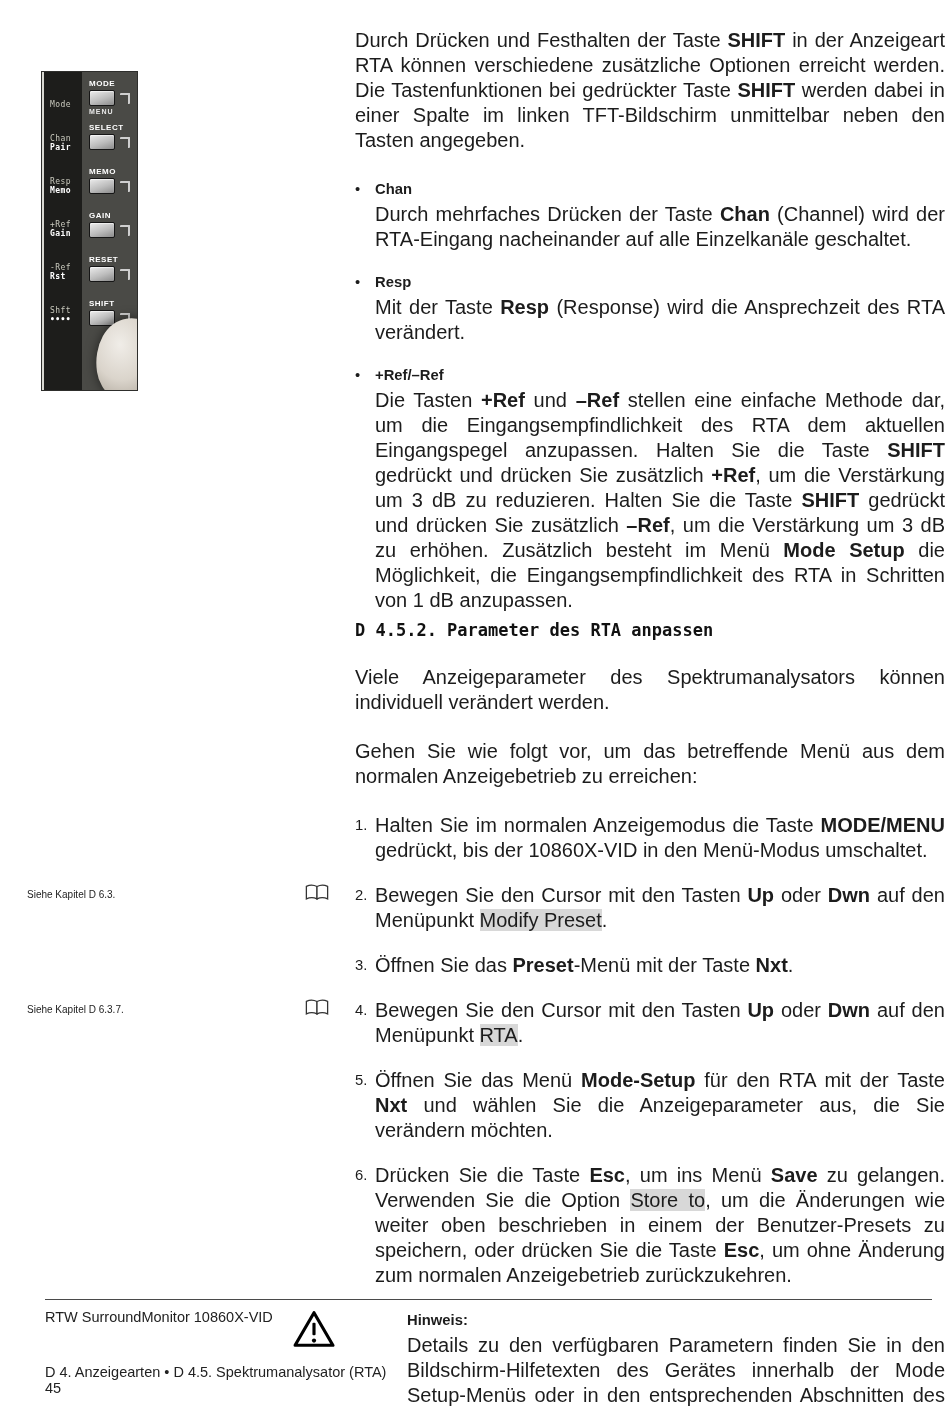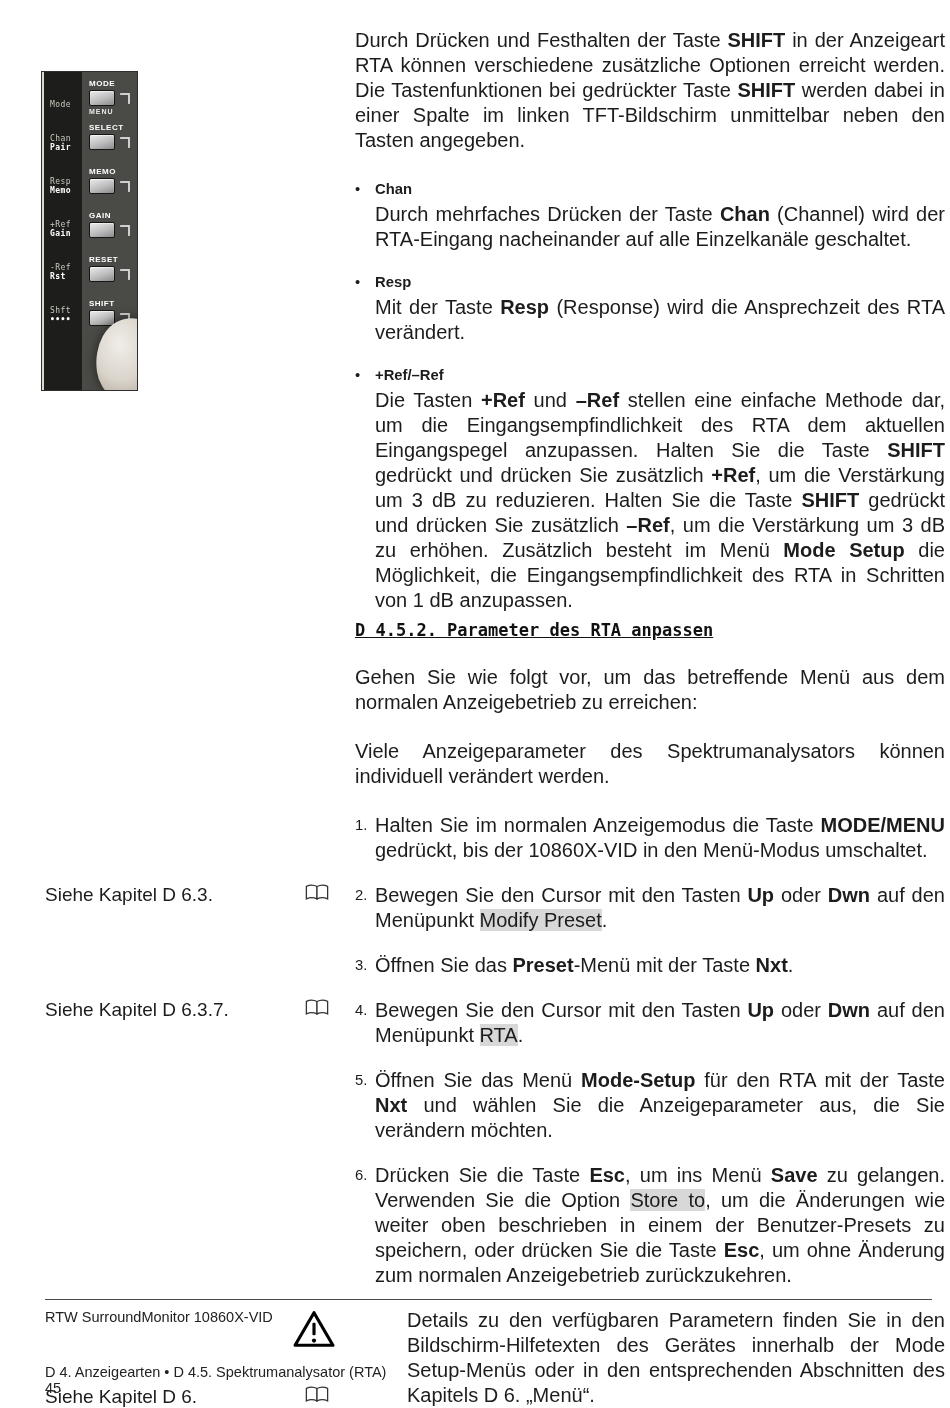--- a/index.html
+++ b/index.html
@@ -56,21 +56,21 @@
     transform:rotate(-8deg);
   }
 
   
   .content{margin:0 5px 0 355px;padding-top:28px;}
   .h{
     font-family:"DejaVu Sans Mono",monospace;
     font-weight:700;font-size:17px;line-height:22px;
     margin:0 0 24px 0;color:#111;
   }
-  .h2{margin-top:6px;text-decoration:underline;}
+  .h2{margin-top:6px;}
   .para{
     font-size:20px;line-height:25px;
     text-align:justify;margin:0 0 24px 0;
   }
   b{font-weight:700;}
   .hl{background:#d8d8d8;}
 
   .bullet{display:flex;margin:0 0 18px 0;}
   .b-marker{width:20px;font-size:14.8px;line-height:25px;}
   .b-body{flex:1;}
@@ -78,23 +78,23 @@
   .bullet .para{margin:0;}
   .bullet-last{margin-bottom:6px;}
 
   .step{display:flex;margin:0 0 20px 0;position:relative;}
   .step-num{width:20px;font-size:14.8px;line-height:25px;}
   .step-body{flex:1;}
   .step-body.para{margin:0;}
 
   .margin-note{
     position:absolute;left:-355px;top:1px;width:330px;
-    box-sizing:border-box;padding-left:45px;
+    box-sizing:border-box;padding-left:27px;
     display:flex;justify-content:space-between;align-items:flex-start;
-    font-size:19px;line-height:22px;color:#1c1c1c;white-space:nowrap;
+    font-size:10px;line-height:22px;color:#1c1c1c;white-space:nowrap;
   }
   .note-bottom{top:auto;bottom:0;align-items:flex-end;gap:22px;}
   .book-icon{flex:0 0 auto;margin-left:10px;}
 
   .hinweis{position:relative;padding-left:52px;margin-top:4px;}
   .warn-wrap{position:absolute;left:-62px;top:2px;}
   .hinweis .b-title{margin-bottom:0;}
   .hinweis .para{margin:0;}
 
   
@@ -217,22 +217,22 @@
     <div class="bullet bullet-last">
       <span class="b-marker">•</span>
       <div class="b-body">
         <div class="b-title">+Ref/–Ref</div>
         <div class="para">Die Tasten <b>+Ref</b> und <b>–Ref</b> stellen eine einfache Methode dar, um die Eingangsempfindlichkeit des RTA dem aktuellen Eingangspegel anzupassen. Halten Sie die Taste <b>SHIFT</b> gedrückt und drücken Sie zusätzlich <b>+Ref</b>, um die Verstärkung um 3 dB zu reduzieren. Halten Sie die Taste <b>SHIFT</b> gedrückt und drücken Sie zusätzlich <b>–Ref</b>, um die Verstärkung um 3 dB zu erhöhen. Zusätzlich besteht im Menü <b>Mode Setup</b> die Möglichkeit, die Eingangsempfindlichkeit des RTA in Schritten von 1 dB anzupassen.</div>
       </div>
     </div>
 
     <h1 class="h h2">D 4.5.2. Parameter des RTA anpassen</h1>
 
+    <p class="para">Viele Anzeigeparameter des Spektrumanalysators können individuell verändert werden.</p>
     <p class="para">Gehen Sie wie folgt vor, um das betreffende Menü aus dem normalen Anzeigebetrieb zu erreichen:</p>
-    <p class="para">Viele Anzeigeparameter des Spektrumanalysators können individuell verändert werden.</p>
 
     <div class="step">
       <span class="step-num">1.</span>
       <div class="step-body para">Halten Sie im normalen Anzeigemodus die Taste <b>MODE/MENU</b> gedrückt, bis der 10860X-VID in den Menü-Modus umschaltet.</div>
     </div>
 
     <div class="step">
       <span class="margin-note">
         <span class="note-label">Siehe Kapitel D 6.3.</span>
         <span class="book-icon">
@@ -277,20 +277,21 @@
 
     <div class="hinweis">
       <span class="warn-wrap">
         <svg width="42" height="38" viewBox="0 0 40 36">
             <path d="M20 2.5 L38 33.5 L2 33.5 Z" fill="none" stroke="#000" stroke-width="3" stroke-linejoin="round"></path>
             <rect x="18.5" y="12" width="3" height="12" rx="1" fill="#000"></rect>
             <circle cx="20" cy="29" r="2" fill="#000"></circle>
           </svg>
       </span>
       <div class="hinweis-text">
+        <div class="b-title">Hinweis:</div>
         <p class="para">Details zu den verfügbaren Parametern finden Sie in den Bildschirm-Hilfetexten des Gerätes innerhalb der Mode Setup-Menüs oder in den entsprechenden Abschnitten des Kapitels D 6. „Menü“.</p>
       </div>
       <span class="margin-note note-bottom">
         <span class="note-label">Siehe Kapitel D 6.</span>
         <span class="book-icon">
           <svg width="26" height="17" viewBox="0 0 24 16">
               <path d="M2 2.2 C5 0.8 9 0.8 12 2.4 L12 14 C9 12.6 5 12.6 2 14 Z" fill="#fff" stroke="#333" stroke-width="1.2"></path>
               <path d="M22 2.2 C19 0.8 15 0.8 12 2.4 L12 14 C15 12.6 19 12.6 22 14 Z" fill="#fff" stroke="#333" stroke-width="1.2"></path>
             </svg>
         </span>

